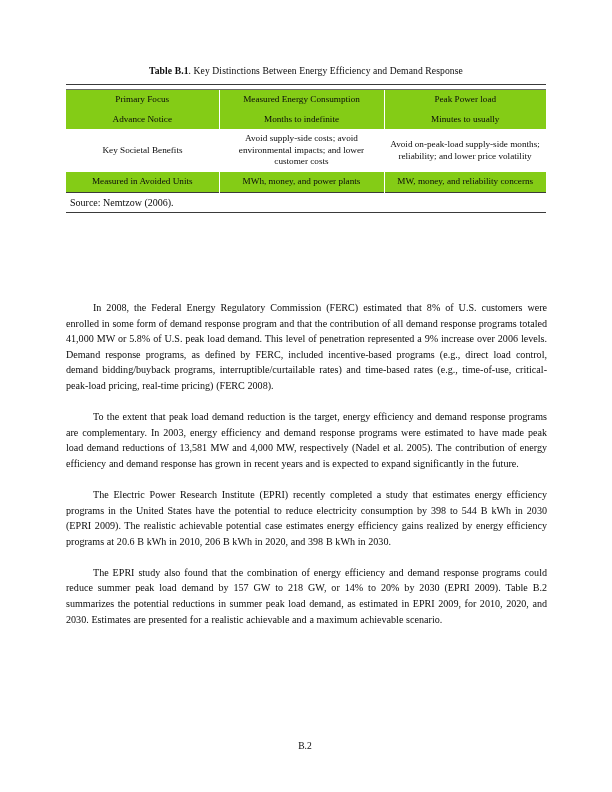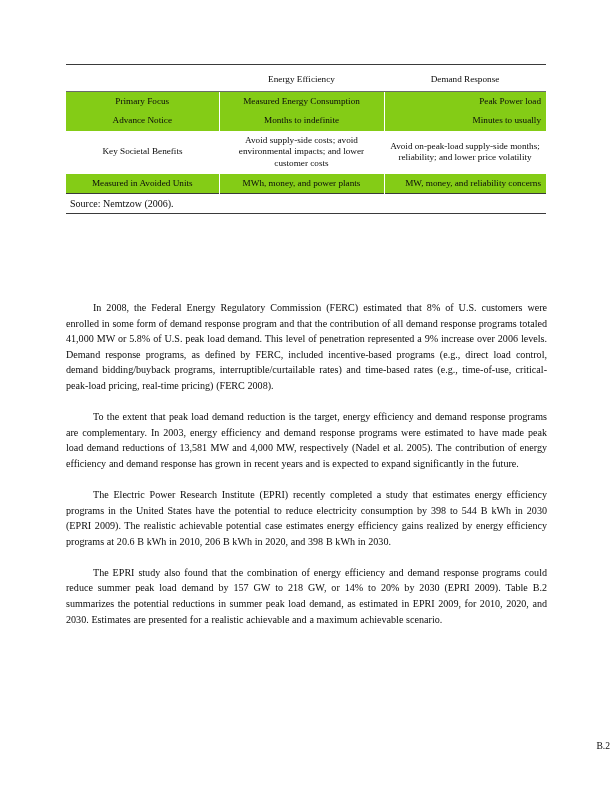--- a/index.html
+++ b/index.html
@@ -70,21 +70,21 @@
   }
 
   
   tr.shade td {
     background: #84cc16;
     background-clip: padding-box;
     border-left: 1.6px solid #ffffff;
     border-right: 1.6px solid #ffffff;
   }
   tr.shade td:first-child { border-left: 0; }
-  tr.shade td:last-child  { border-right: 0; text-align: right; }
+  tr.shade td:last-child  { border-right: 0; }
 
   tr.rule-under-hdr td {
     border-bottom: 1.1px solid #6a6a6a;
     padding: 0; height: 0; line-height: 0; font-size: 0;
   }
 
   tr.rule-bottom td {
     border-top: 1.4px solid #3a3a3a;
     padding: 0; height: 0; line-height: 0; font-size: 0;
   }
@@ -117,50 +117,48 @@
     letter-spacing: 0;
     word-spacing: .2px;
   }
 
   
   .footer {
     position: absolute;
     left: 0;
     top: 740px;
     width: 610px;
-    text-align: right;
+    text-align: center;
     font-size: 9.6px;
   }
 </style>
 </head>
 <body>
 
 <div class="page">
 
   <div class="table-block">
 
+    <p class="table-caption">
+      <span class="cap-label">Table B.1</span><span>.  Key Distinctions Between Energy Efficiency and Demand Response</span>
+    </p>
 
     <table class="keytable">
       <colgroup>
         <col class="c1">
           <col class="c2">
           <col class="c3">
       </colgroup>
       <tbody>
         <tr class="rule-top">
           <td></td>
             <td></td>
             <td></td>
         </tr>
 
-        <tr class="hdr">
-          <td></td>
-          <td>Energy Efficiency</td>
-          <td>Demand Response</td>
-        </tr>
 
         <tr class="rule-under-hdr">
           <td></td>
             <td></td>
             <td></td>
         </tr>
 
         <tr class="shade">
           <td>Primary Focus</td>
           <td>Measured Energy Consumption</td>

